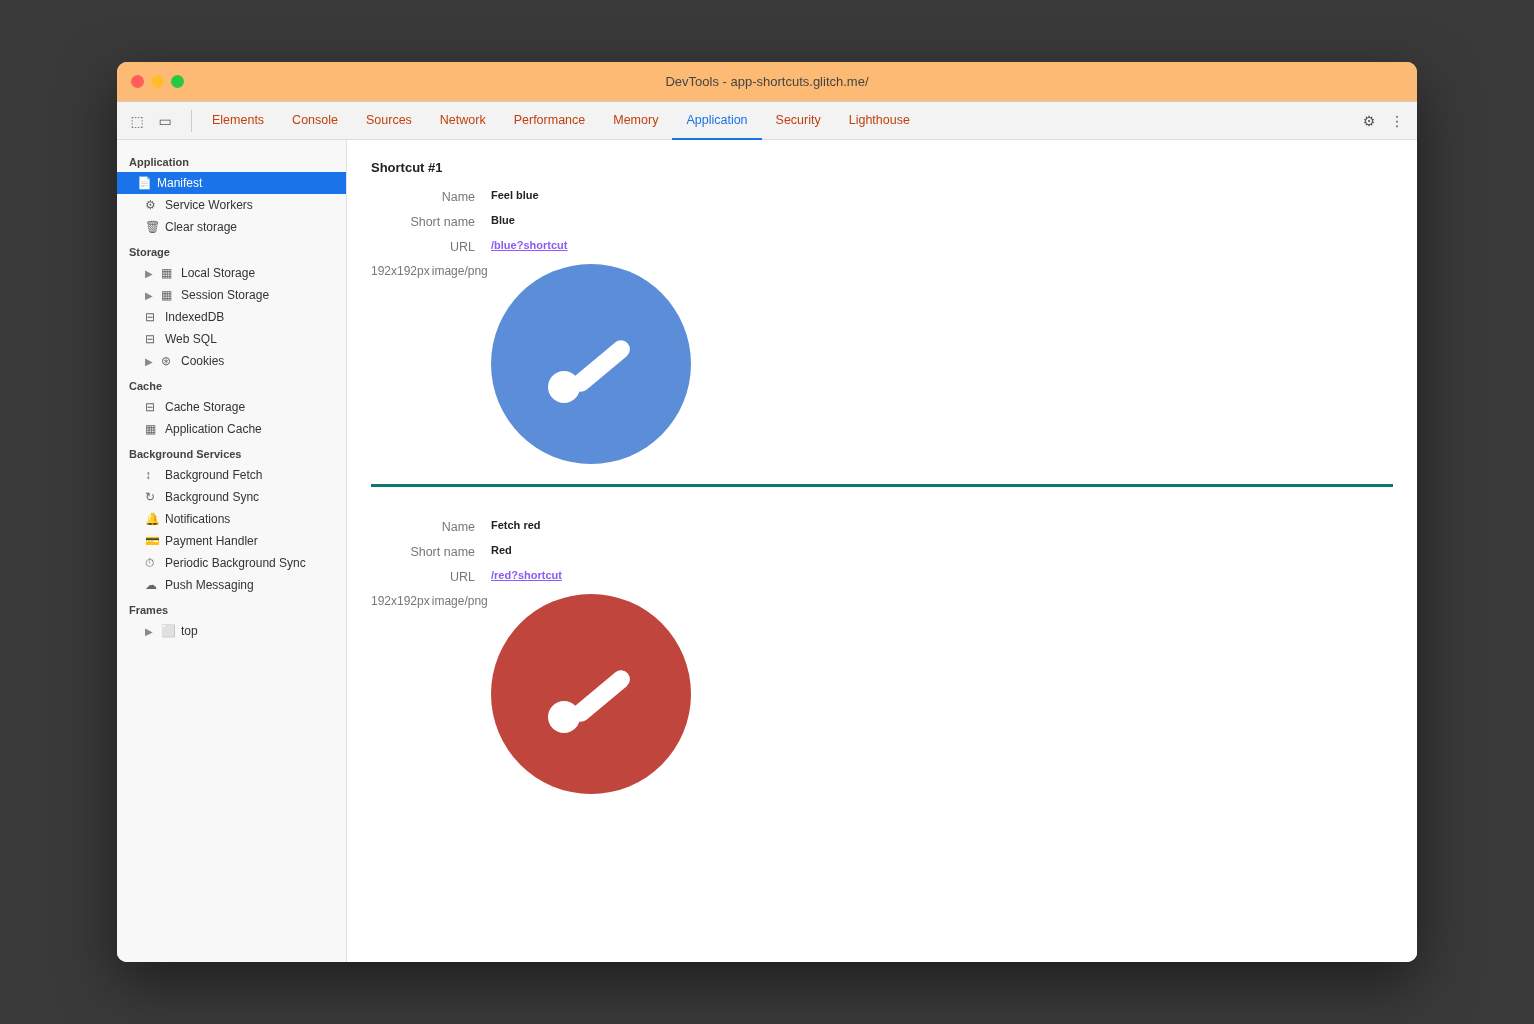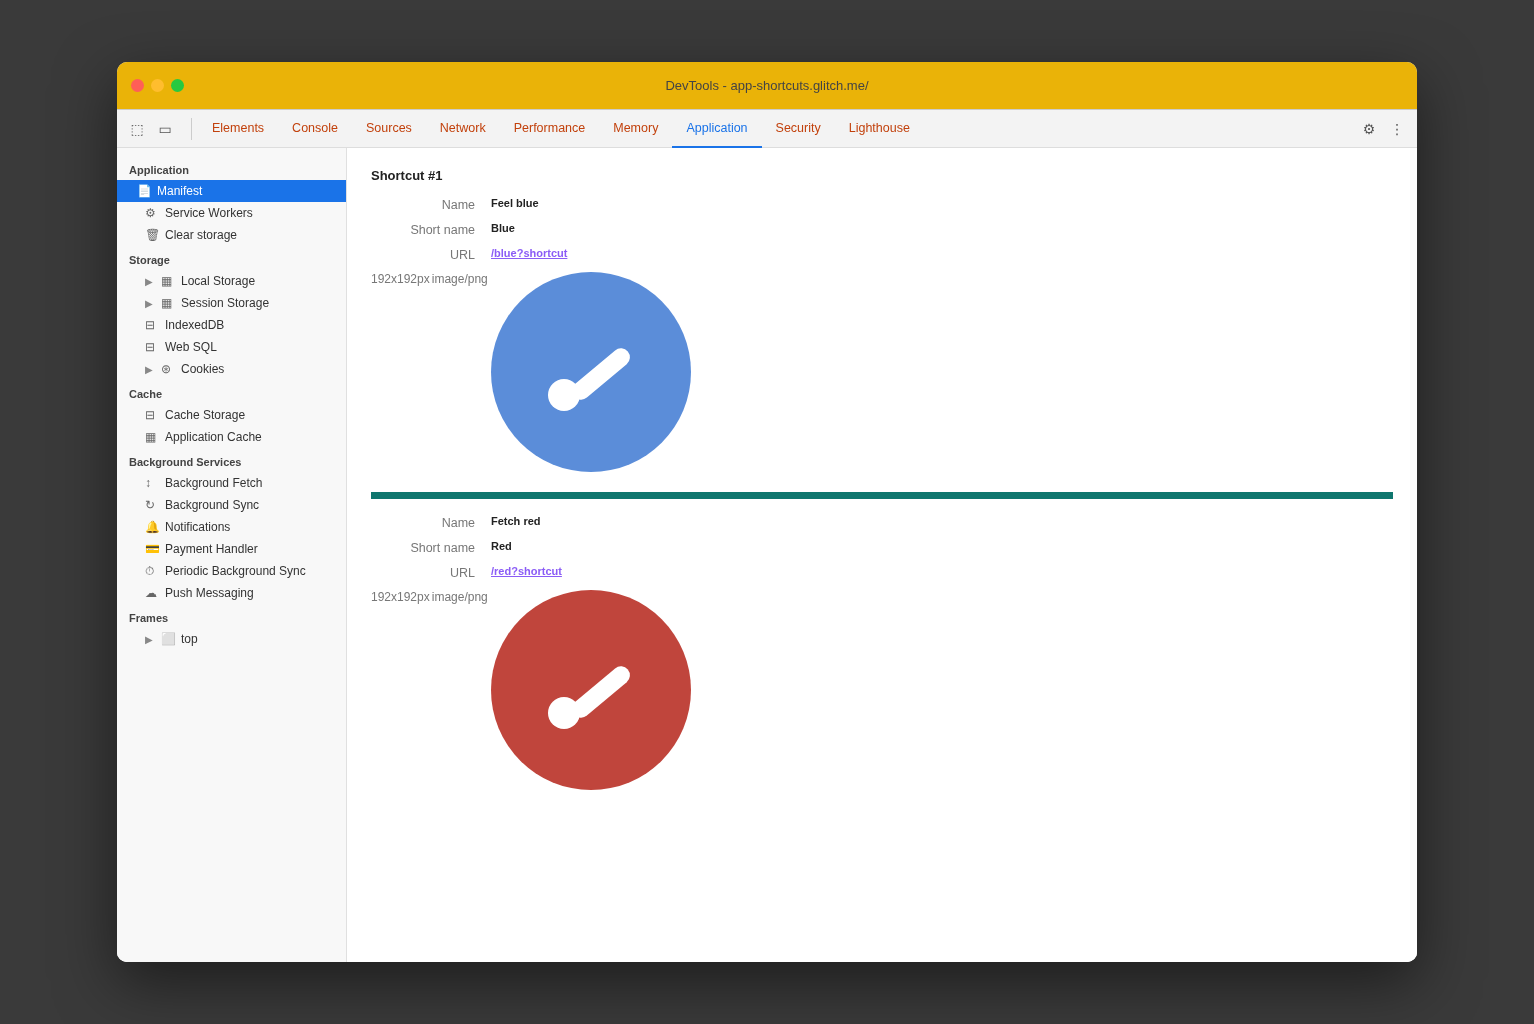--- a/index.html
+++ b/index.html
@@ -17,22 +17,22 @@
       height: 900px;
       background: #f0f0f0;
       border-radius: 10px;
       overflow: hidden;
       box-shadow: 0 20px 60px rgba(0,0,0,0.5);
       display: flex;
       flex-direction: column;
     }
 
     .titlebar {
-      background: #eab308;
-      height: 48px;
+      background: #fdba74;
+      height: 40px;
       display: flex;
       align-items: center;
       padding: 0 14px;
       border-bottom: 1px solid #ccc;
       flex-shrink: 0;
       position: relative;
     }
 
     .traffic-lights {
       display: flex;
@@ -186,23 +186,23 @@
     }
 
     .main-panel {
       flex: 1;
       overflow-y: auto;
       background: #fff;
       padding: 16px 24px;
     }
 
     .shortcut-section {
-      border-bottom: 7px solid #0f766e;
+      border-bottom: 3px solid #0f766e;
       padding-bottom: 20px;
-      margin-bottom: 0;
+      margin-bottom: 16px;
     }
 
     .shortcut-title {
       font-size: 13px;
       font-weight: 600;
       color: #222;
       margin-bottom: 14px;
       padding-top: 4px;
     }
 

